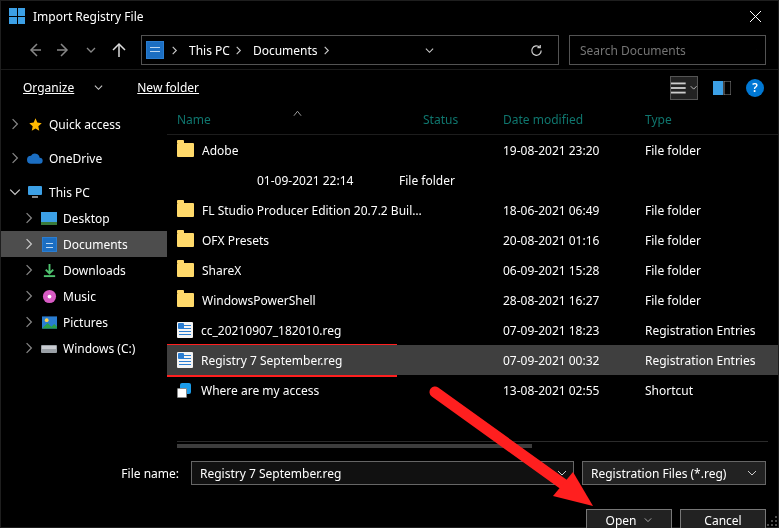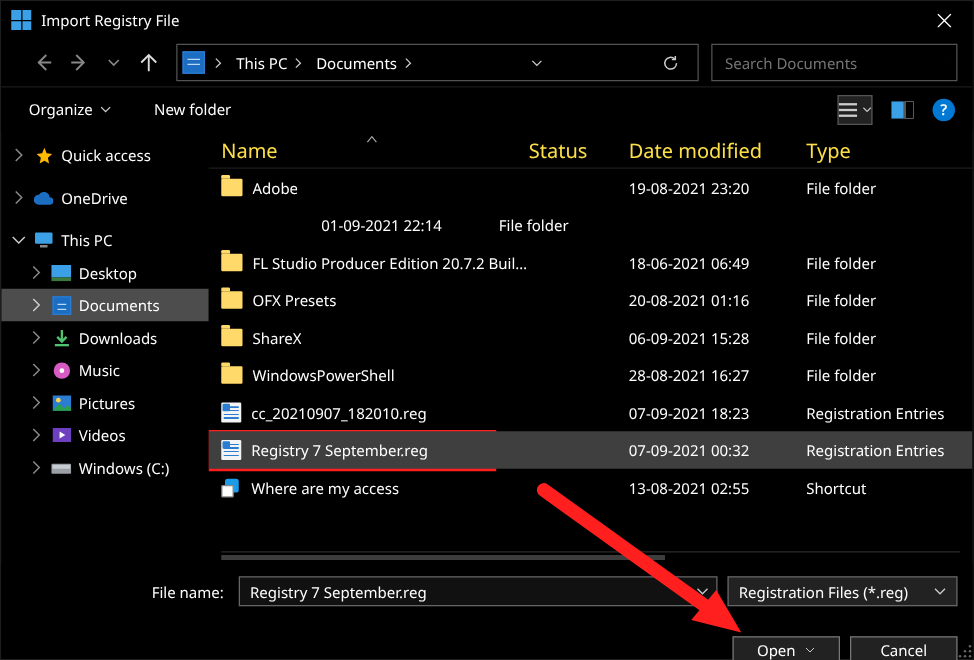--- a/index.html
+++ b/index.html
@@ -31,42 +31,42 @@
   .doc-ico{width:18px;height:18px;background:#1b6ec2;border:1px solid #2a7dd1;position:relative;}
   .doc-ico::before,.doc-ico::after{content:"";position:absolute;left:3px;right:3px;height:1px;background:#bcd8f2;}
   .doc-ico::before{top:5px;} .doc-ico::after{top:9px;}
   .refresh{width:24px;height:24px;display:flex;align-items:center;justify-content:center;margin-left:auto;margin-right:6px;}
   .search{width:197px;height:30px;border:1px solid #535353;display:flex;align-items:center;padding:0 8px;}
   .search input{flex:1;background:transparent;border:0;outline:0;color:var(--text);font-size:12px;}
   .search svg{width:14px;height:14px;opacity:.7;}
 
   
   .toolbar{height:36px;display:flex;align-items:center;padding:0 14px;border-top:1px solid #1a1a1a;background:var(--bg);}
-  .tool{padding:3px 8px;display:flex;align-items:center;gap:6px;font-size:12px;}
+  .tool{padding:3px 8px;display:flex;align-items:center;gap:20px;font-size:12px;text-decoration:underline;}
   .tool svg{width:9px;height:9px;}
   .tb-right{margin-left:auto;display:flex;align-items:center;gap:10px;}
   .tb-ico{width:28px;height:24px;display:flex;align-items:center;justify-content:center;border:1px solid #555;background:#222;}
   .help{width:18px;height:18px;border-radius:50%;background:var(--blue);display:flex;align-items:center;justify-content:center;font-size:12px;font-weight:600;}
 
   
   .body{flex:1;display:flex;min-height:0;}
   .tree{width:166px;overflow:hidden;font-size:12px;padding-top:6px;}
   .tree-row{height:26px;display:flex;align-items:center;gap:6px;padding-left:6px;}
   .tree-row.depth1{padding-left:8px;}
   .tree-row.depth2{padding-left:22px;}
   .tree-row.active{background:var(--sel-active);border-left:0;}
   .chev{width:12px;height:12px;display:flex;align-items:center;justify-content:center;color:#888;}
   .ti{width:16px;height:16px;flex-shrink:0;display:flex;align-items:center;justify-content:center;}
   .ti-star{color:var(--star);}
   .ti-cloud{color:#1b6ec2;}
   .ti-pc{color:#3ca0e6;}
   .ti-desk{color:#3ca0e6;}
 
   .list{flex:1;display:flex;flex-direction:column;min-width:0;}
-  .hdr{height:30px;display:flex;align-items:center;border-bottom:1px solid #1d1d1d;padding-left:10px;color:#fde047;font-size:16px;}
+  .hdr{height:30px;display:flex;align-items:center;border-bottom:1px solid #1d1d1d;padding-left:10px;color:#0f766e;font-size:12px;}
   .hc{position:relative;}
   .hc-name{width:246px;}
   .hc-status{width:80px;}
   .hc-date{width:142px;}
   .hc-type{flex:1;}
   .sort-ind{position:absolute;top:-1px;left:116px;}
   .sort-ind svg{width:9px;height:7px;}
 
   .rows{flex:1;overflow:hidden;position:relative;}
   .row{height:30px;display:flex;align-items:center;padding-left:10px;font-size:12px;position:relative;}
@@ -339,34 +339,20 @@
           </div>
         <span>Pictures</span>
       </div>
       <div class="tree-row depth2">
         <div class="chev">
             <svg viewBox="0 0 10 10">
               <path d="M3 1 L7 5 L3 9" stroke="#888" fill="none"></path>
             </svg>
           </div>
         <div class="ti">
-            <svg width="15" height="12" viewBox="0 0 16 12">
-              <rect width="16" height="12" fill="#6e3fbf"></rect>
-              <path d="M6 3 L11 6 L6 9 Z" fill="#fff"></path>
-            </svg>
-          </div>
-        <span>Videos</span>
-      </div>
-      <div class="tree-row depth2">
-        <div class="chev">
-            <svg viewBox="0 0 10 10">
-              <path d="M3 1 L7 5 L3 9" stroke="#888" fill="none"></path>
-            </svg>
-          </div>
-        <div class="ti">
             <svg width="16" height="12" viewBox="0 0 16 12">
               <rect x="0" y="3" width="16" height="8" rx="1" fill="#9aa0a6"></rect>
               <rect x="1" y="4" width="14" height="3" fill="#c9ccd1"></rect>
             </svg>
           </div>
         <span>Windows (C:)</span>
       </div>
     </div>
 
     <div class="list">

